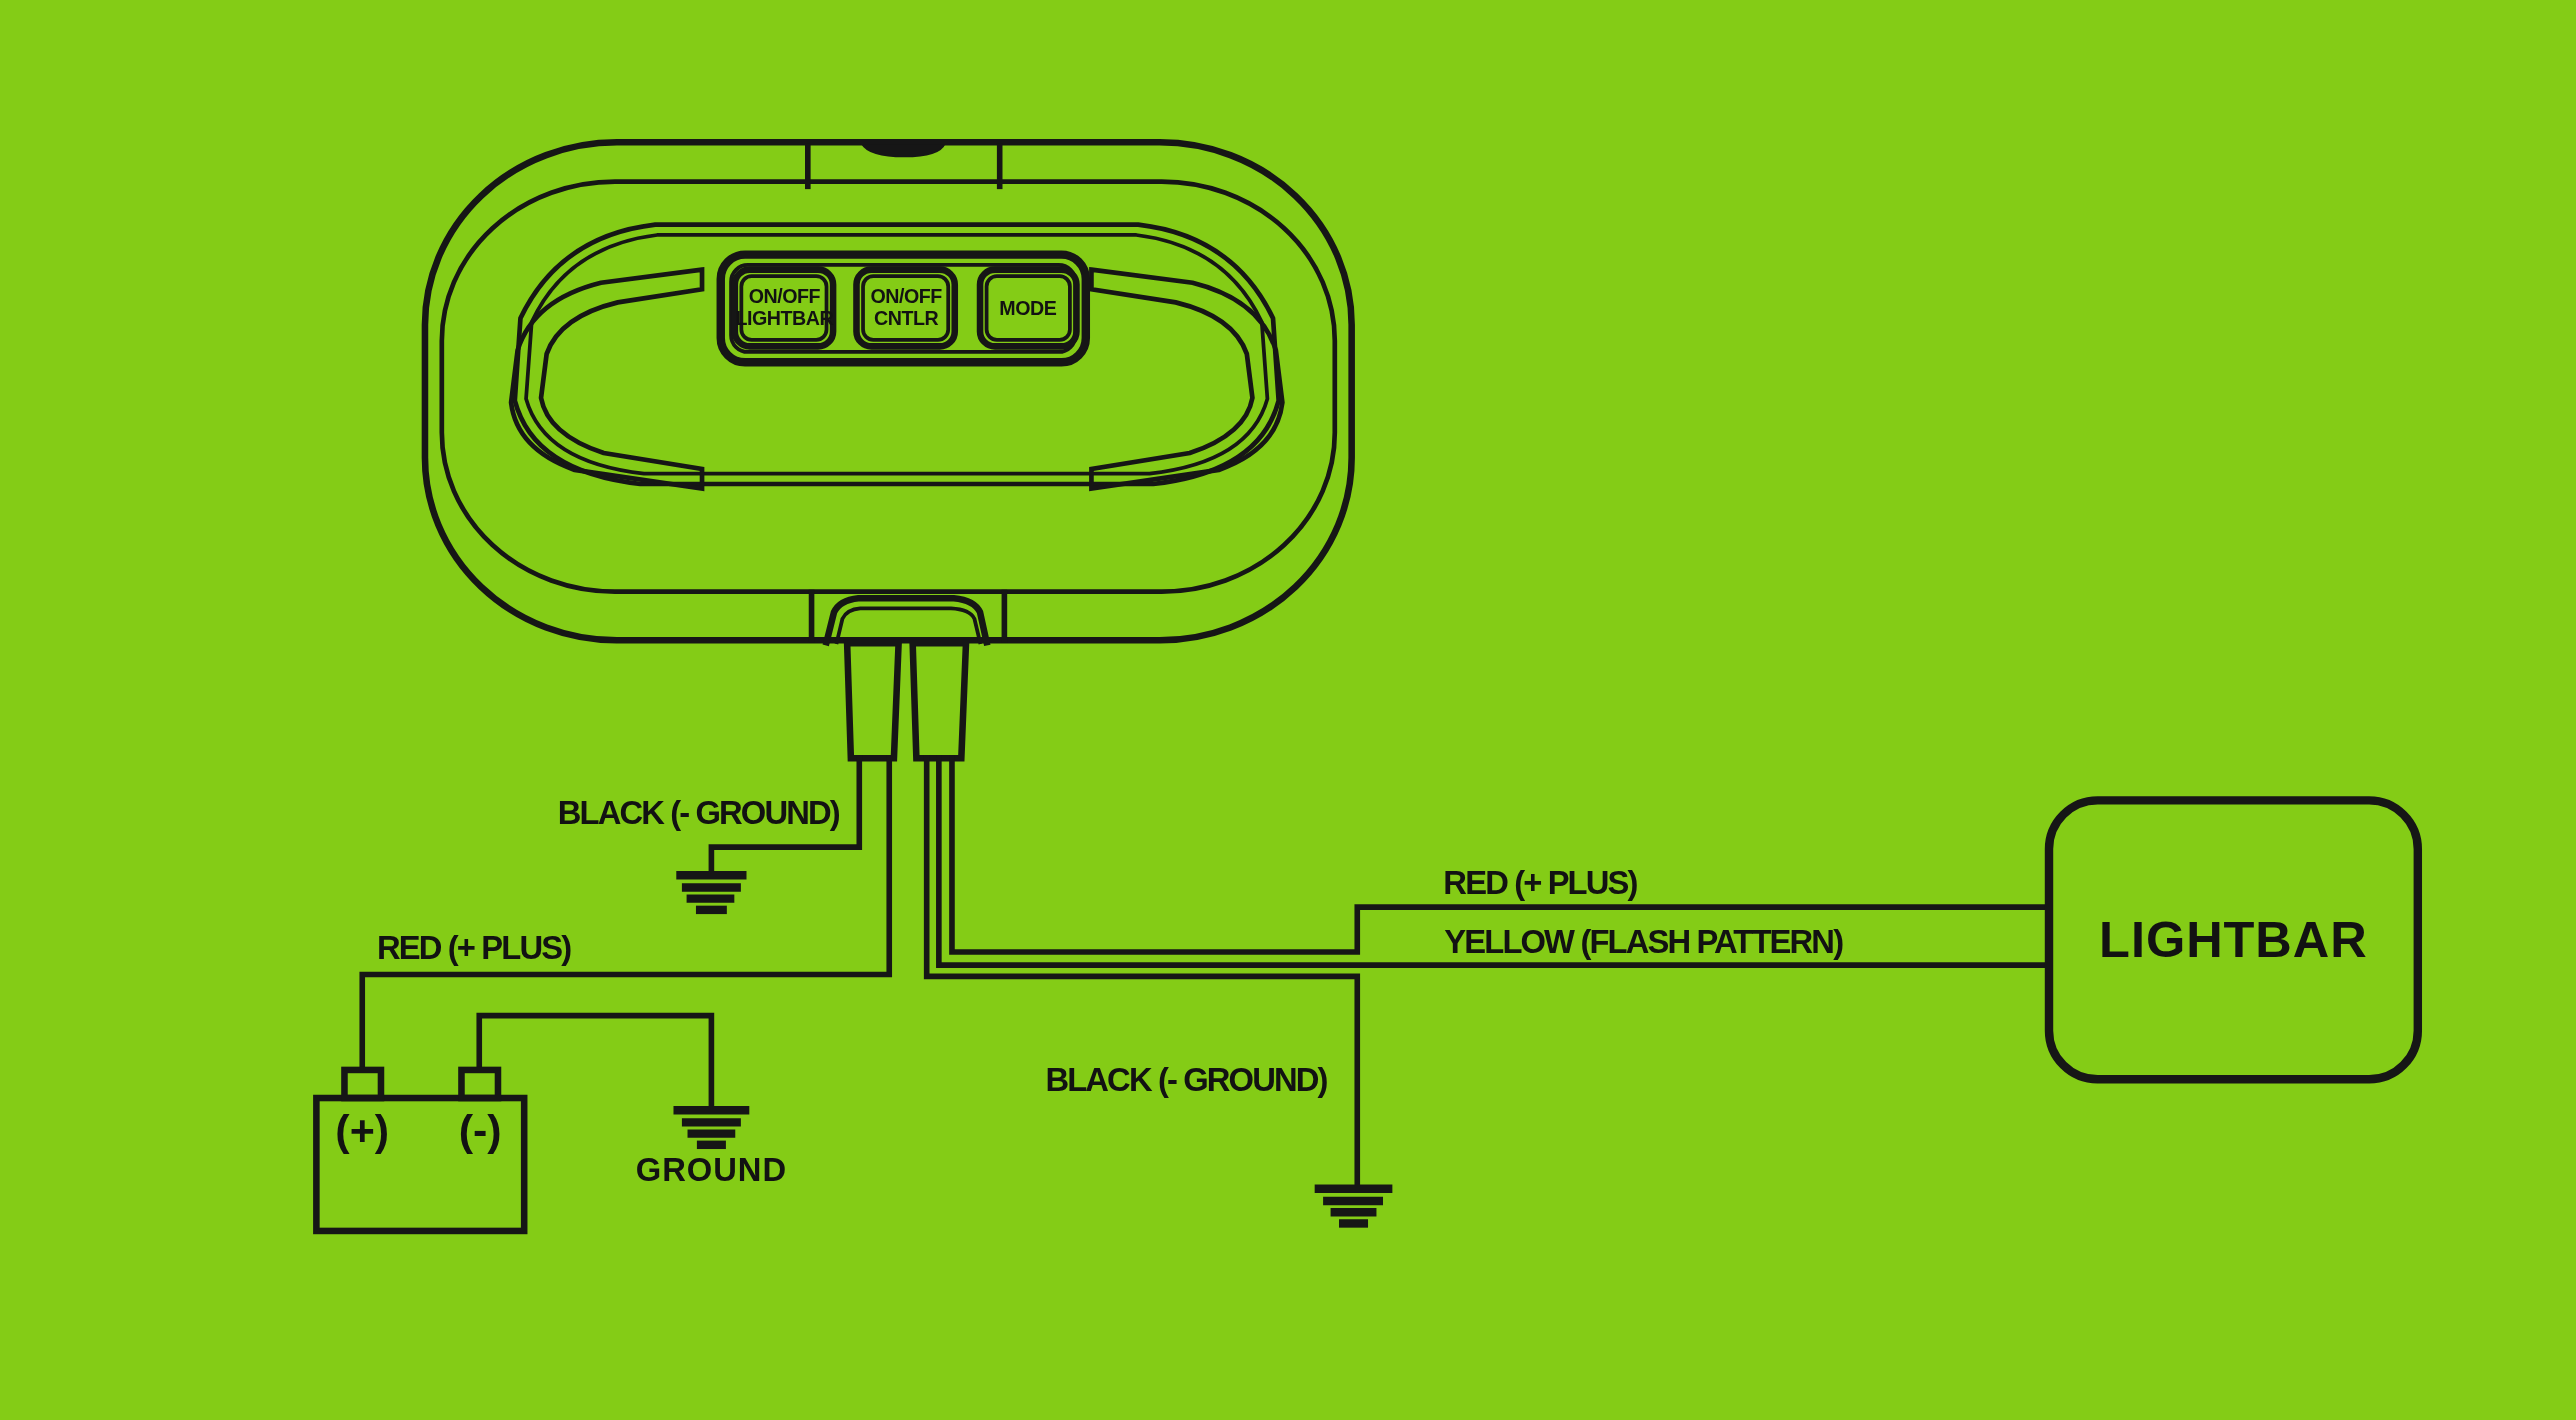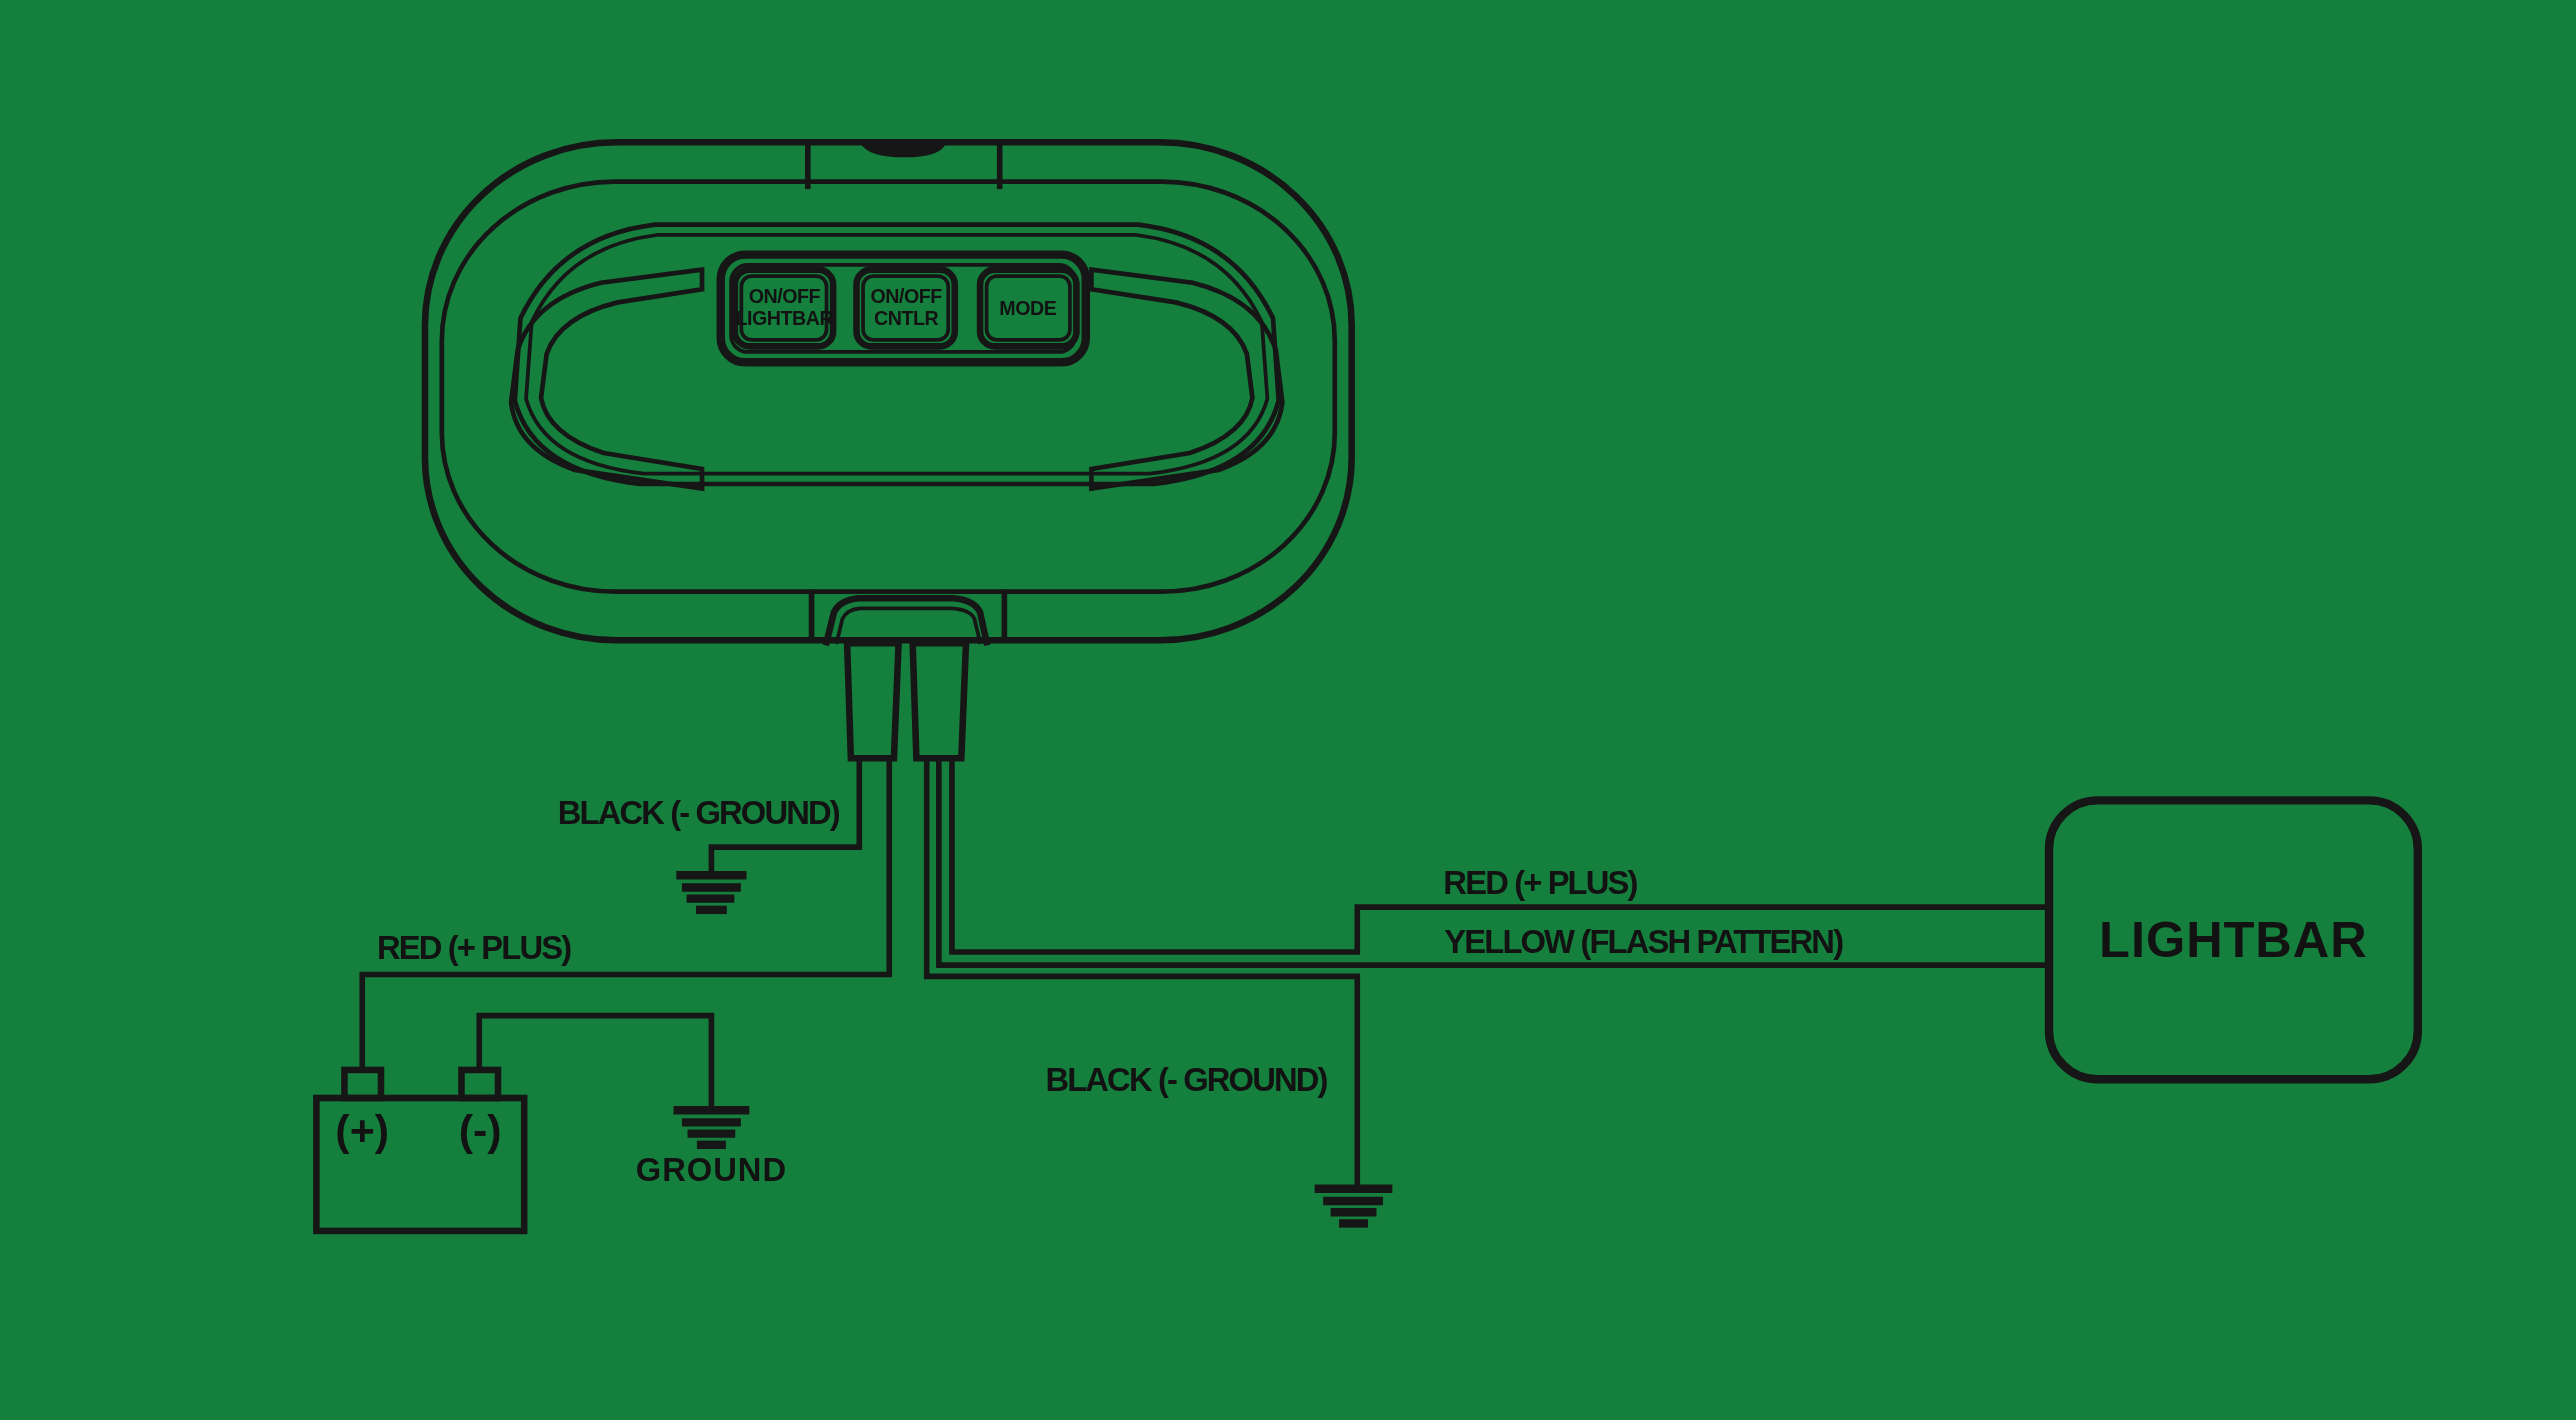--- a/index.html
+++ b/index.html
@@ -3,21 +3,21 @@
 <meta charset="utf-8">
 <style>
   html, body {
     margin: 0;
     padding: 0;
     background: #ffffff;
   }
   .page {
     width: 2576px;
     height: 1421px;
-    background: #15803d;
+    background: #84cc16;
     position: relative;
   }
   svg { display: block; }
 
   
   .ln   { fill: none; stroke: #161616; stroke-linecap: square; }
   .w7   { stroke-width: 7; }
   .w6   { stroke-width: 6; }
   .w5   { stroke-width: 5; }
   .w4   { stroke-width: 4; }

